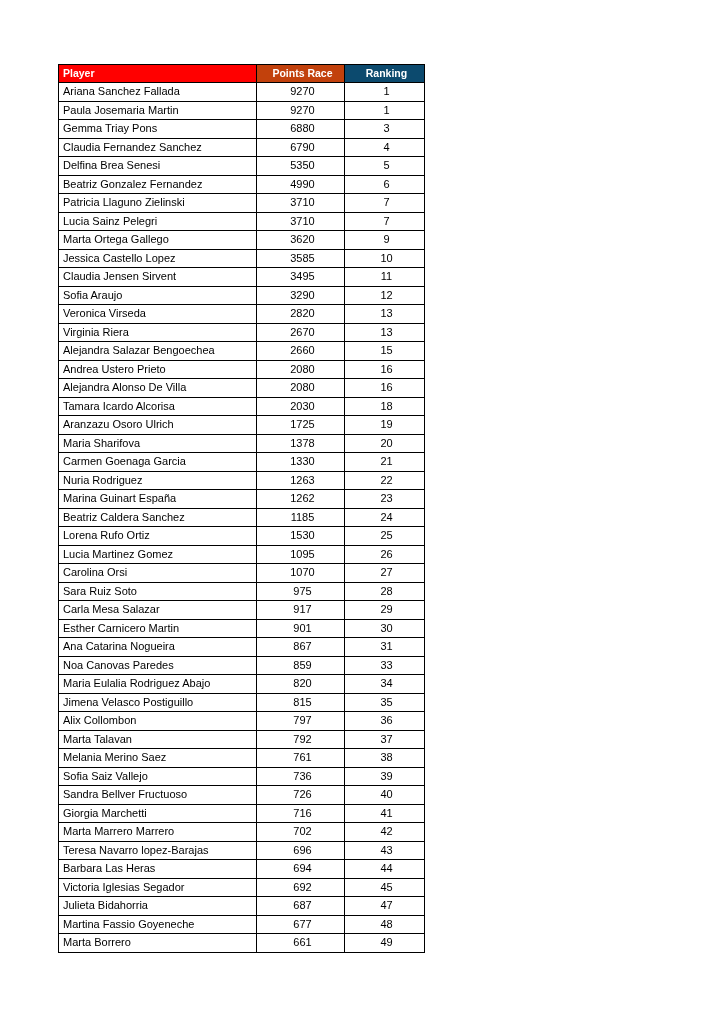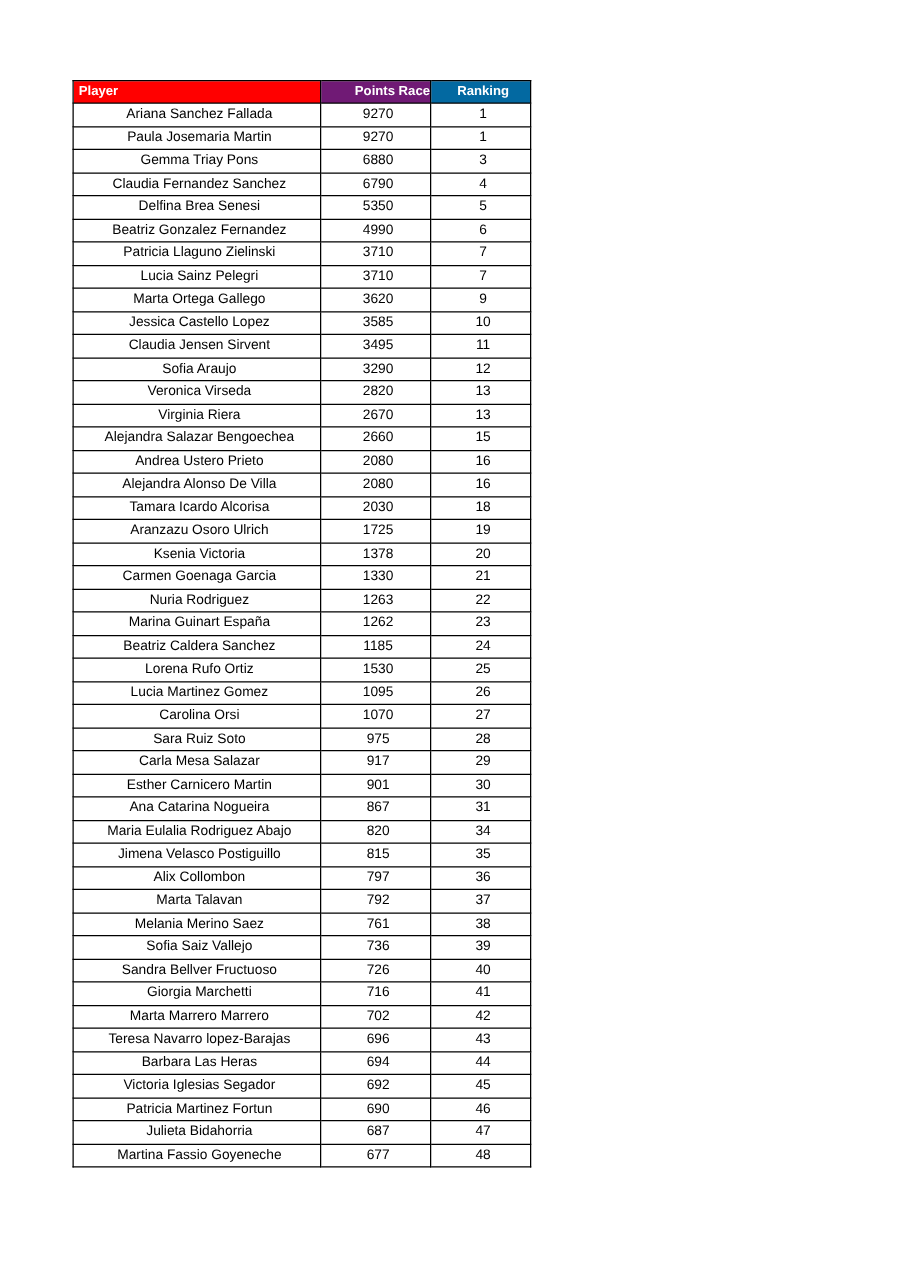--- a/index.html
+++ b/index.html
@@ -52,31 +52,31 @@
     font-weight: bold;
     font-size: 10.5px;
     height: 17px;
   }
   th.h-player {
     background: #ff0000;
     text-align: left;
     padding-left: 5px;
   }
   th.h-points {
-    background: #701a75;
-    text-align: right;
-    padding-left: 0;
-  }
-  th.h-rank {
-    background: #0369a1;
+    background: #c2410c;
     text-align: center;
     padding-left: 0;
   }
+  th.h-rank {
+    background: #0c4a6e;
+    text-align: center;
+    padding-left: 0;
+  }
   td.cell-player {
-    text-align: center;
+    text-align: left;
     padding-left: 5px;
   }
   td.cell-points, td.cell-rank {
     text-align: center;
     padding-left: 0;
   }
 </style>
 </head>
 <body>
 
@@ -185,21 +185,21 @@
             <td class="cell-player">Tamara Icardo Alcorisa</td>
             <td class="cell-points">2030</td>
             <td class="cell-rank">18</td>
           </tr>
           <tr>
             <td class="cell-player">Aranzazu Osoro Ulrich</td>
             <td class="cell-points">1725</td>
             <td class="cell-rank">19</td>
           </tr>
           <tr>
-            <td class="cell-player">Ksenia Victoria</td>
+            <td class="cell-player">Maria Sharifova</td>
             <td class="cell-points">1378</td>
             <td class="cell-rank">20</td>
           </tr>
           <tr>
             <td class="cell-player">Carmen Goenaga Garcia</td>
             <td class="cell-points">1330</td>
             <td class="cell-rank">21</td>
           </tr>
           <tr>
             <td class="cell-player">Nuria Rodriguez</td>
@@ -245,20 +245,25 @@
             <td class="cell-player">Esther Carnicero Martin</td>
             <td class="cell-points">901</td>
             <td class="cell-rank">30</td>
           </tr>
           <tr>
             <td class="cell-player">Ana Catarina Nogueira</td>
             <td class="cell-points">867</td>
             <td class="cell-rank">31</td>
           </tr>
           <tr>
+            <td class="cell-player">Noa Canovas Paredes</td>
+            <td class="cell-points">859</td>
+            <td class="cell-rank">33</td>
+          </tr>
+          <tr>
             <td class="cell-player">Maria Eulalia Rodriguez Abajo</td>
             <td class="cell-points">820</td>
             <td class="cell-rank">34</td>
           </tr>
           <tr>
             <td class="cell-player">Jimena Velasco Postiguillo</td>
             <td class="cell-points">815</td>
             <td class="cell-rank">35</td>
           </tr>
           <tr>
@@ -305,30 +310,30 @@
             <td class="cell-player">Barbara Las Heras</td>
             <td class="cell-points">694</td>
             <td class="cell-rank">44</td>
           </tr>
           <tr>
             <td class="cell-player">Victoria Iglesias Segador</td>
             <td class="cell-points">692</td>
             <td class="cell-rank">45</td>
           </tr>
           <tr>
-            <td class="cell-player">Patricia Martinez Fortun</td>
-            <td class="cell-points">690</td>
-            <td class="cell-rank">46</td>
-          </tr>
-          <tr>
             <td class="cell-player">Julieta Bidahorria</td>
             <td class="cell-points">687</td>
             <td class="cell-rank">47</td>
           </tr>
           <tr>
             <td class="cell-player">Martina Fassio Goyeneche</td>
             <td class="cell-points">677</td>
             <td class="cell-rank">48</td>
+          </tr>
+          <tr>
+            <td class="cell-player">Marta Borrero</td>
+            <td class="cell-points">661</td>
+            <td class="cell-rank">49</td>
           </tr>
         </tbody>
     </table>
   </div>
 </div>
 
 </body></html>

